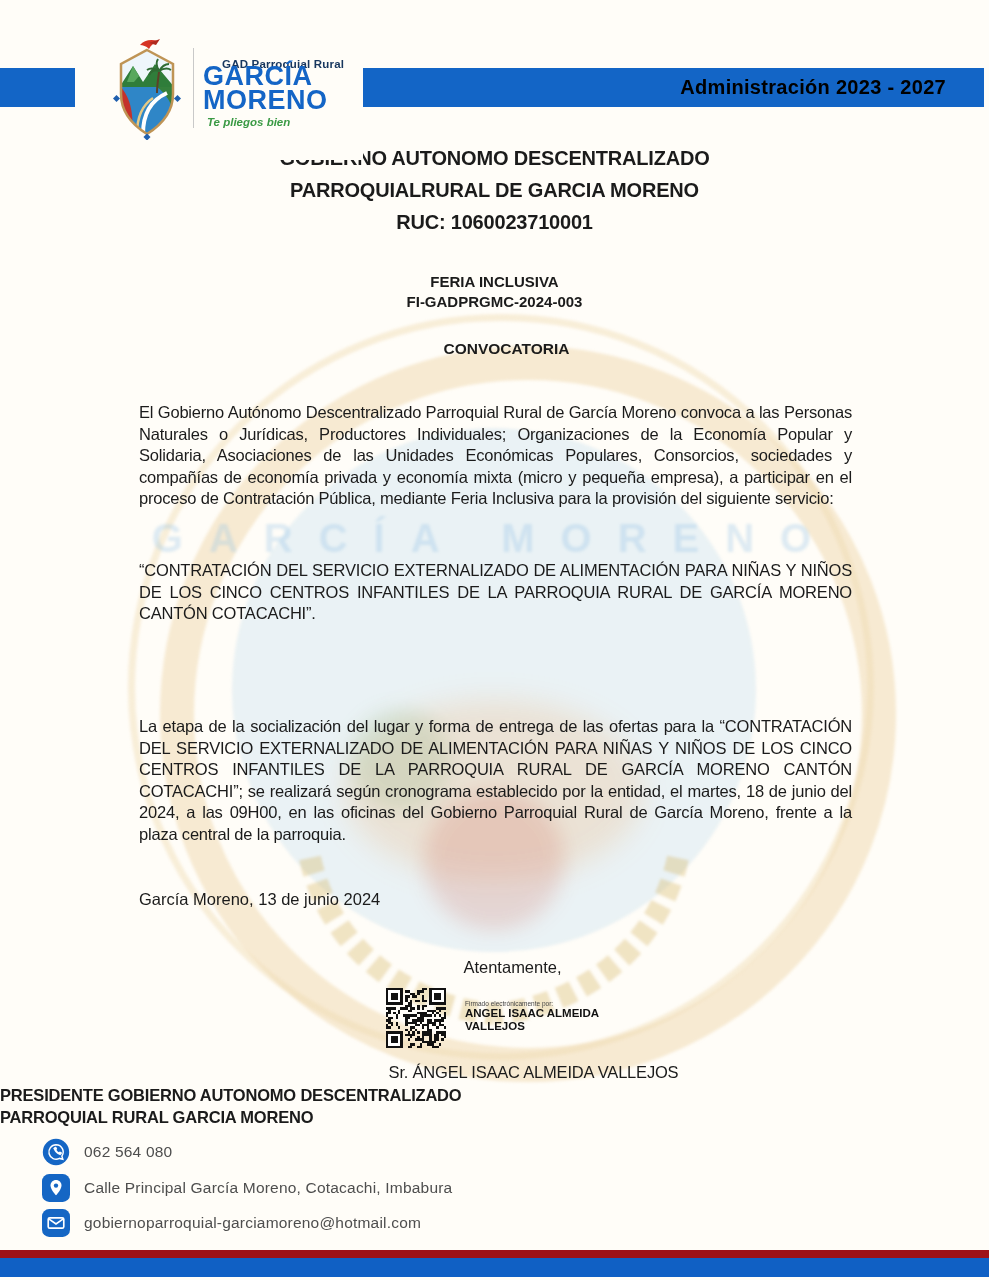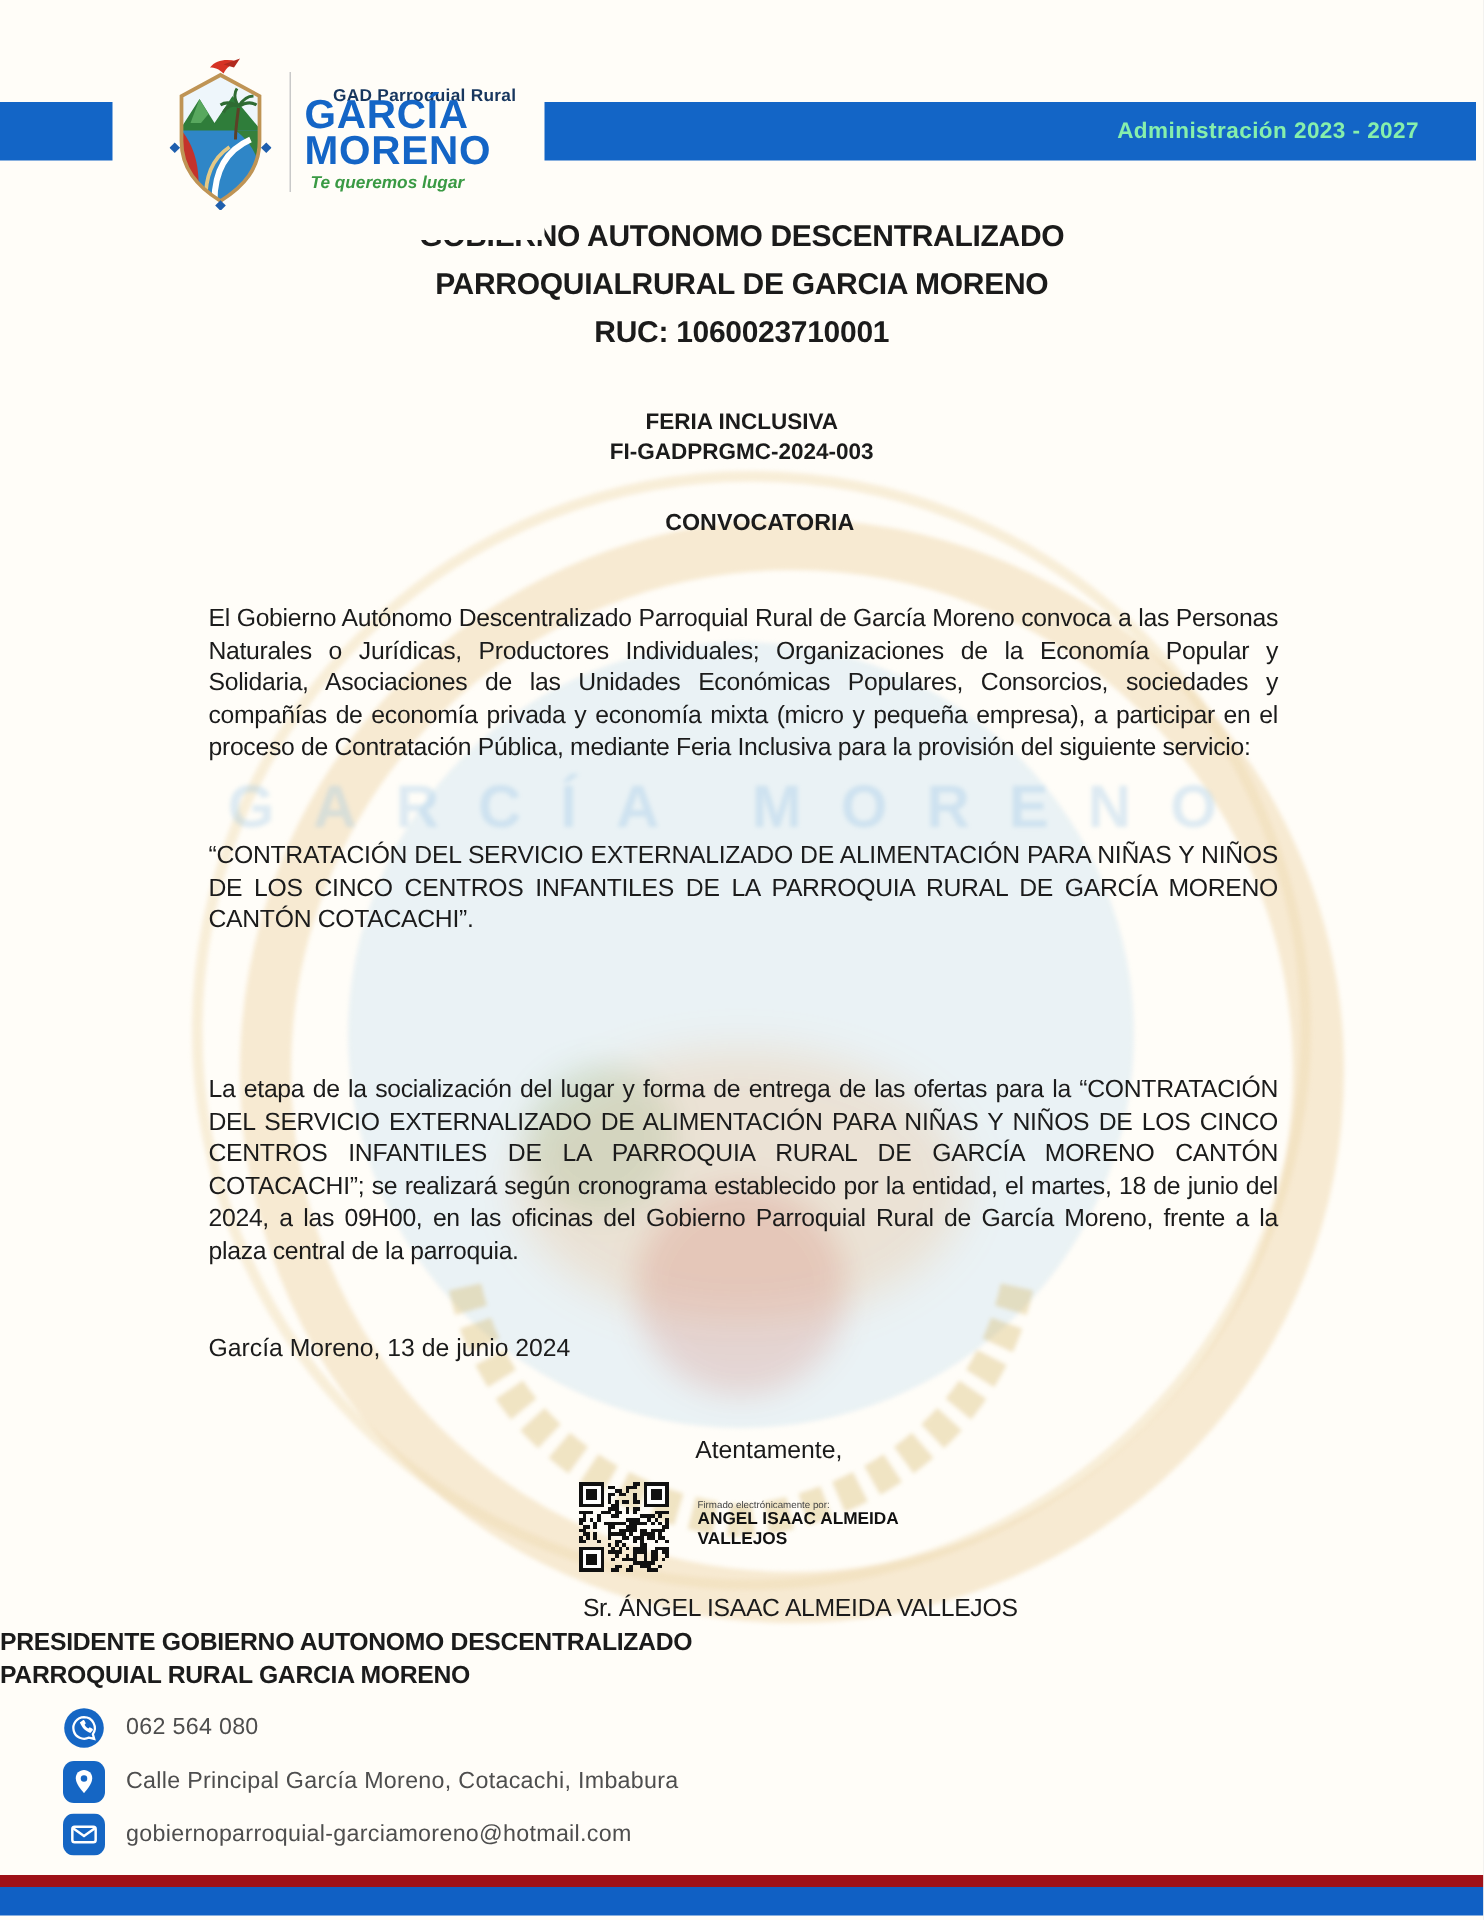--- a/index.html
+++ b/index.html
@@ -28,21 +28,21 @@
   .wm-text{
     position:absolute;left:0;top:516px;width:100%;
     text-align:center;font-weight:bold;font-size:40px;letter-spacing:26px;
     color:rgba(150,195,230,.32);white-space:nowrap;
   }
 
   
   .band{position:absolute;left:0;top:68px;width:984px;height:39px;background:#1365c6;z-index:1;}
   .band-admin{
     position:absolute;right:38px;top:0;height:39px;line-height:39px;
-    color:#86efac;font-weight:bold;font-size:15px;letter-spacing:.3px;
+    color:#000000;font-weight:bold;font-size:20px;letter-spacing:.3px;
   }
   .logo-plate{position:absolute;left:75px;top:28px;width:288px;height:132px;background:#fffdf8;z-index:2;}
   .emblem{position:absolute;left:38px;top:10px;}
   .logo-divider{position:absolute;left:118px;top:20px;width:1px;height:80px;background:#c9c9c9;}
   .logo-gad{position:absolute;left:128px;top:30px;font-size:11.5px;font-weight:bold;color:#17365e;letter-spacing:.2px;margin-left:19px;}
   .logo-name{position:absolute;left:128px;font-size:27px;font-weight:800;color:#1465c6;letter-spacing:.5px;line-height:24px;}
   .logo-name1{top:36px;}
   .logo-name2{top:60px;}
   .logo-tag{position:absolute;left:132px;top:88px;font-size:11.5px;font-weight:bold;font-style:italic;color:#3a9a44;}
 
@@ -132,21 +132,21 @@
       <path d="M34,12 L60,26 L60,56 C60,74 50,86 34,96 C18,86 8,74 8,56 L8,26 Z" fill="none" stroke="#bf9455" stroke-width="2.5"></path>
 
       <rect x="1" y="58" width="5" height="5" transform="rotate(45 3.5 60.5)" fill="#1f5fae"></rect>
       <rect x="62" y="58" width="5" height="5" transform="rotate(45 64.5 60.5)" fill="#1f5fae"></rect>
       <rect x="31.5" y="96.5" width="5" height="5" transform="rotate(45 34 99)" fill="#1f5fae"></rect>
     </svg>
     <div class="logo-divider"></div>
     <div class="logo-gad">GAD Parroquial Rural</div>
     <div class="logo-name logo-name1">GARCÍA</div>
     <div class="logo-name logo-name2">MORENO</div>
-    <div class="logo-tag">Te queremos lugar</div>
+    <div class="logo-tag">Te pliegos bien</div>
   </div>
 
   <div class="abs doc-title">
     <div>GOBIERNO AUTONOMO DESCENTRALIZADO</div>
     <div>PARROQUIALRURAL DE GARCIA MORENO</div>
     <div>RUC: 1060023710001</div>
   </div>
 
   <div class="abs doc-subject">
     <div>FERIA INCLUSIVA</div>

